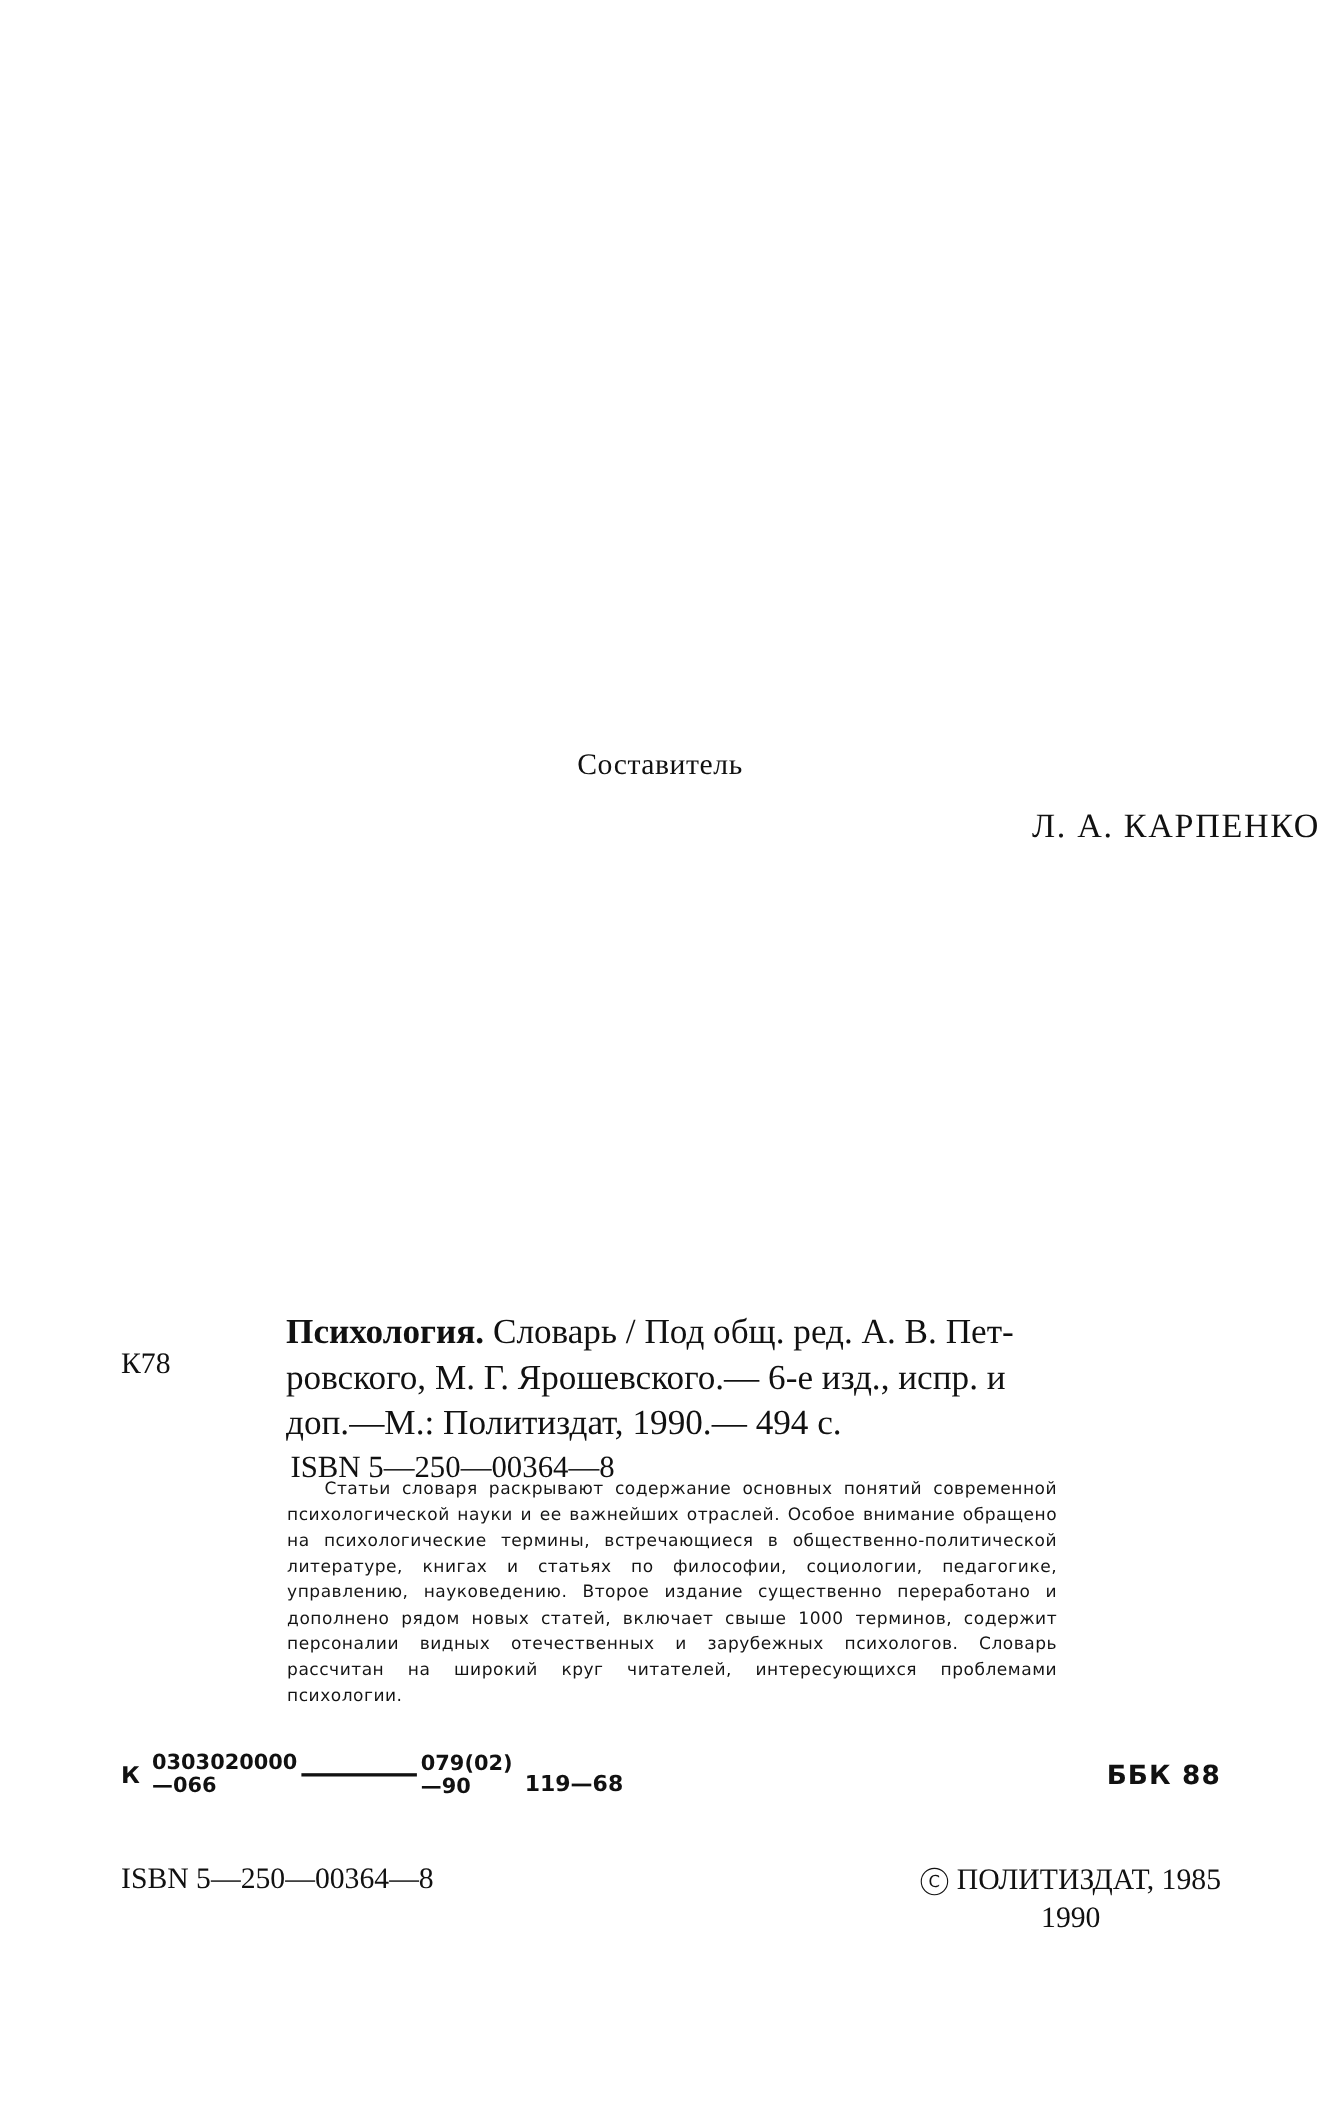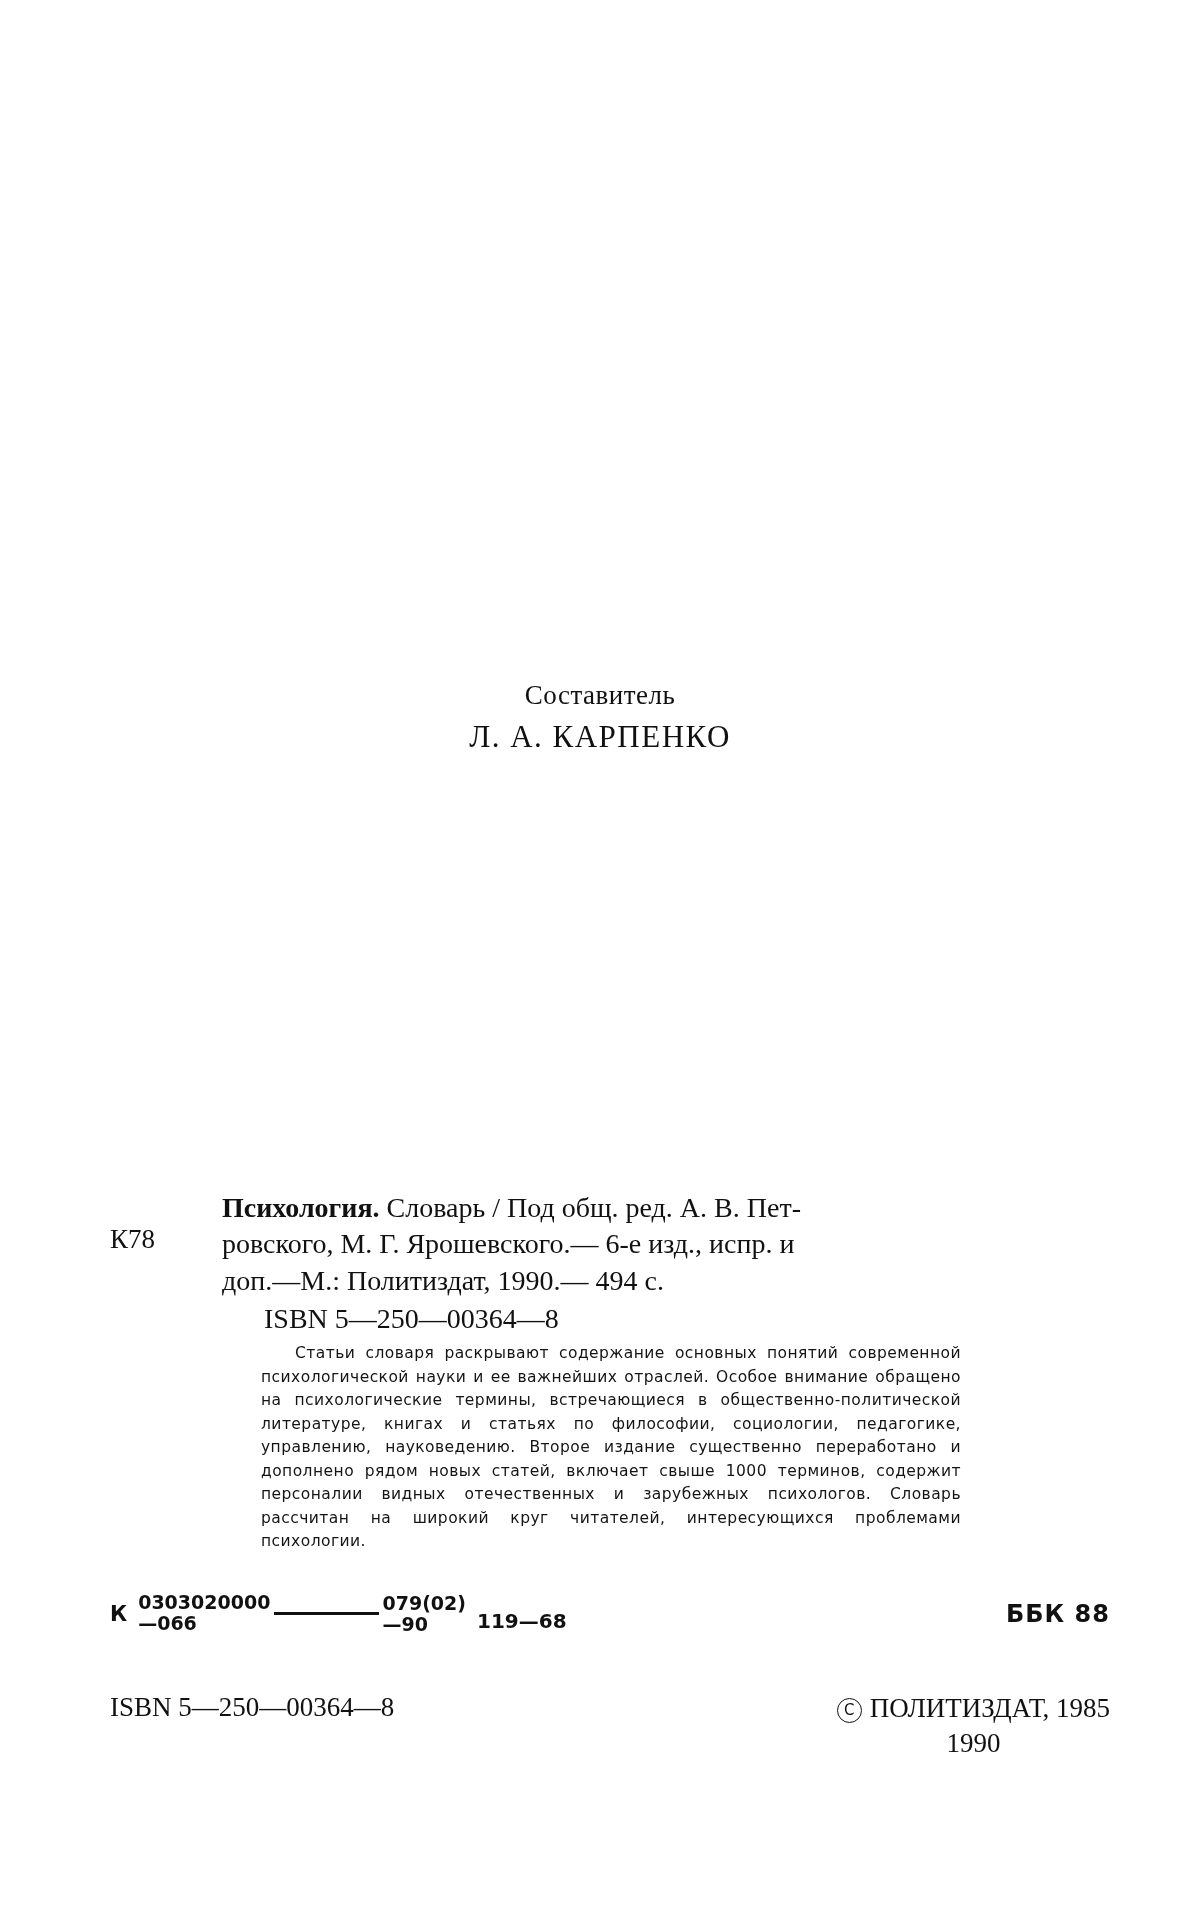--- a/index.html
+++ b/index.html
@@ -32,21 +32,22 @@
     text-align: center;
     line-height: 1.28;
   }
   .compiler .role {
     font-size: 27px;
     letter-spacing: 0.5px;
   }
   .compiler .name {
     font-size: 31px;
     letter-spacing: 1.5px;
-    margin-top: 4px;
+    margin-top: 18px;
+    text-align: right;
   }
 
   
   .biblio {
     position: absolute;
     left: 110px;
     top: 1190px;
     width: 1000px;
   }
   .biblio-row {
@@ -57,24 +58,25 @@
     width: 112px;
     flex: 0 0 112px;
     font-size: 27px;
     padding-top: 34px;
     text-align: left;
   }
   .biblio-body {
     flex: 1 1 auto;
   }
   .biblio-main {
-    font-size: 28px;
+    font-size: 32px;
     line-height: 1.3;
     text-align: justify;
     text-justify: inter-word;
+    margin-left: 38px;
   }
   .biblio-main .b {
     font-weight: bold;
   }
   .biblio-line {
     display: block;
   }
   .isbn-top {
     font-size: 28px;
     margin-top: 4px;

